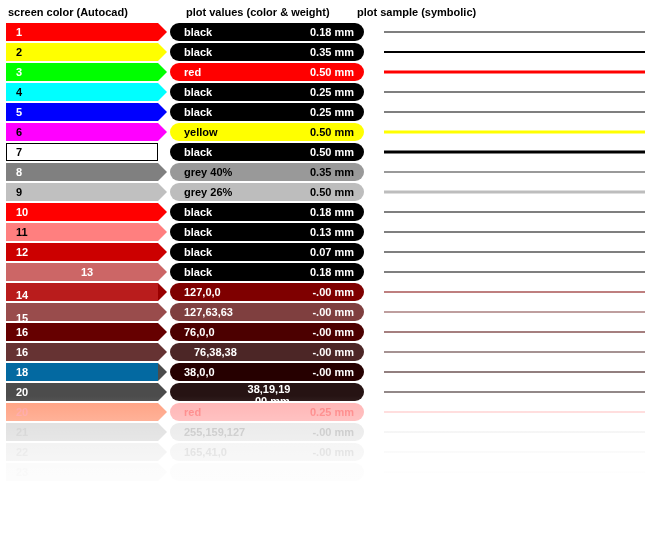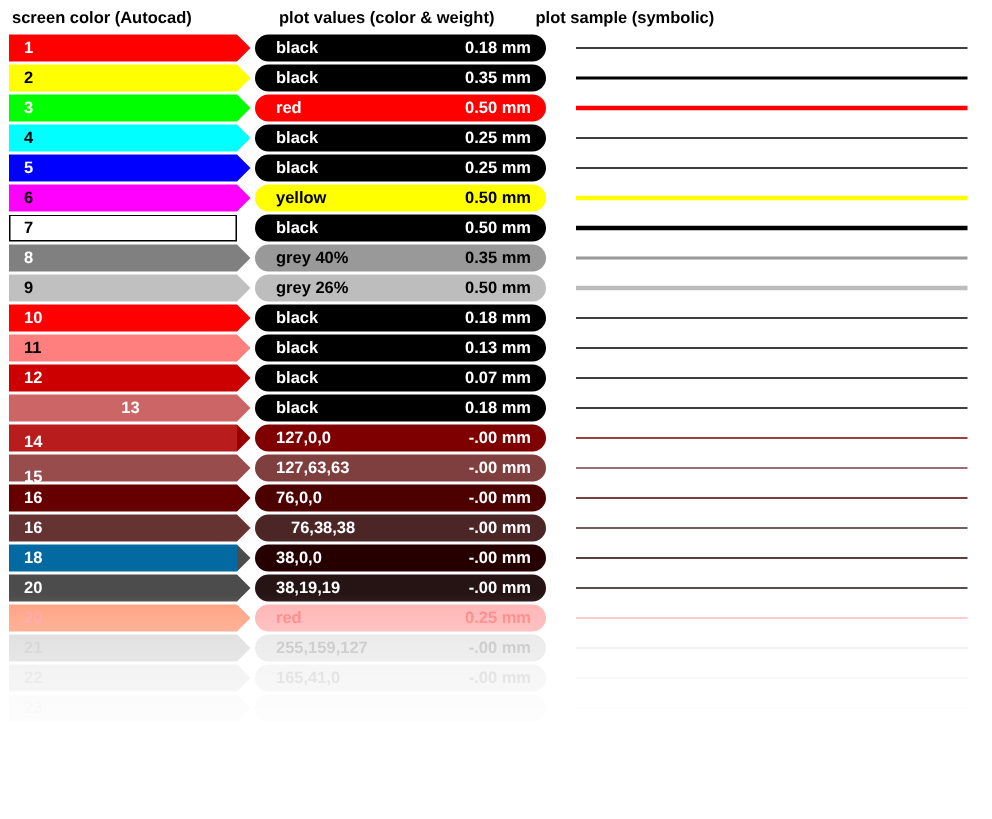--- a/index.html
+++ b/index.html
@@ -313,21 +313,21 @@
         <span class="pwt">-.00 mm</span>
       </div>
       <div class="sampwrap">
         <div class="sampline" style="border-top-width: 1px; border-top-color: rgb(38, 0, 0);"></div>
       </div>
     </div>
     <div class="row">
       <div class="swatch" style="background: rgb(76, 76, 76); color: rgb(76, 76, 76);">
         <span style="color: rgb(255, 255, 255);">20</span>
       </div>
-      <div class="pill" style="background: rgb(38, 19, 19); color: rgb(255, 255, 255);">
+      <div class="pill" style="background: rgb(38, 19, 19); color: rgb(255, 255, 255); flex-direction: column;">
         <span class="pcol">38,19,19</span>
         <span class="pwt">-.00 mm</span>
       </div>
       <div class="sampwrap">
         <div class="sampline" style="border-top-width: 1px; border-top-color: rgb(38, 19, 19);"></div>
       </div>
     </div>
     <div class="row">
       <div class="swatch" style="background: rgb(255, 159, 127); color: rgb(255, 159, 127);">
         <span style="color: rgb(255, 160, 160);">20</span>

